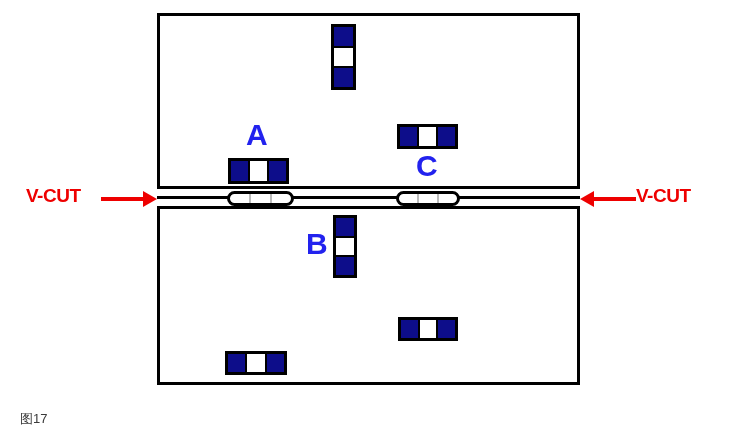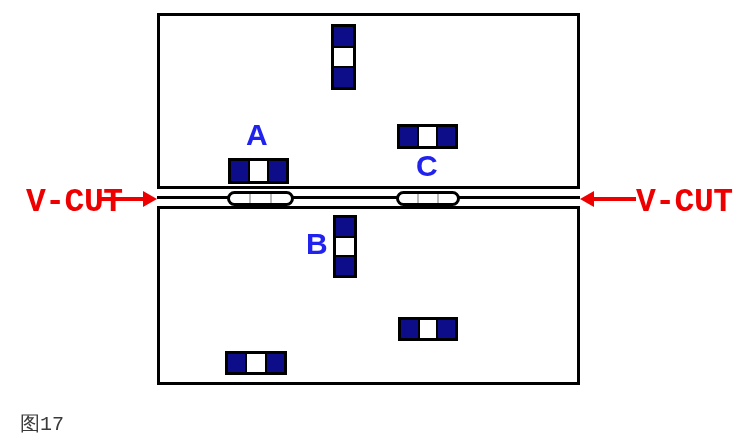--- a/index.html
+++ b/index.html
@@ -67,22 +67,22 @@
     font-weight: bold; font-size: 30px; line-height: 1;
   }
   #label-a { left: 246px; top: 120px; }
   #label-b { left: 306px; top: 229px; }
   #label-c { left: 416px; top: 151px; }
 
   
   .vcut-label {
     position: absolute; z-index: 4;
     color: var(--vcut-red, #ee0000);
-    font-weight: bold; font-size: 33px; line-height: 1;
-    letter-spacing: -0.5px; white-space: nowrap; font-family: Liberation Mono, monospace;
+    font-weight: bold; font-size: 19px; line-height: 1;
+    letter-spacing: -0.5px; white-space: nowrap;
   }
   #vcut-label-left  { left: 26px;  top: 186px; }
   #vcut-label-right { left: 636px; top: 186px; }
 
   .arrow-shaft {
     position: absolute; top: 197px; height: 4px;
     background: var(--vcut-red, #ee0000); z-index: 4;
   }
   #arrow-left-shaft  { left: 101px; width: 43px; }
   #arrow-right-shaft { left: 593px; width: 43px; }
@@ -90,21 +90,21 @@
   .arrow-head {
     position: absolute; top: 191px; width: 0; height: 0; z-index: 4;
     border-top: 8px solid transparent; border-bottom: 8px solid transparent;
   }
   #arrow-left-head  { left: 143px; border-left: 14px solid var(--vcut-red, #ee0000); }
   #arrow-right-head { left: 580px; border-right: 14px solid var(--vcut-red, #ee0000); }
 
   
   .caption {
     position: absolute; left: 20px; top: 410px;
-    font-size: 20px; color: var(--caption-gray, #3a3a3a); font-family: Liberation Mono, monospace;
+    font-size: 13px; color: var(--caption-gray, #3a3a3a);
   }
 </style>
 </head>
 <body>
 
 <div class="stage">
 
   <div class="panel" id="panel-upper"></div>
   <div class="panel" id="panel-lower"></div>
 

